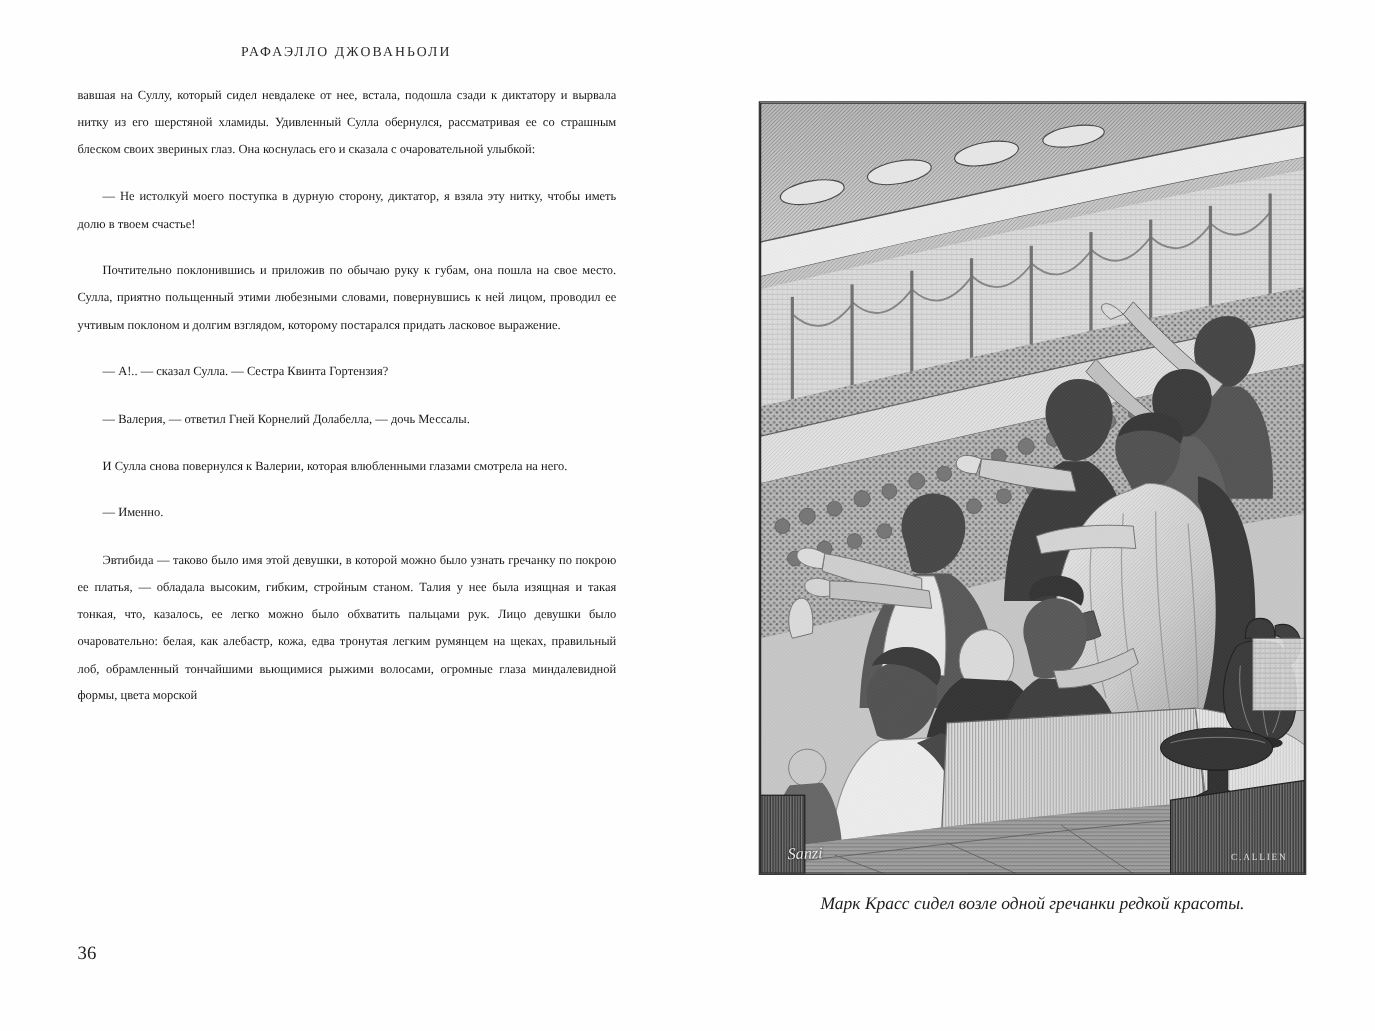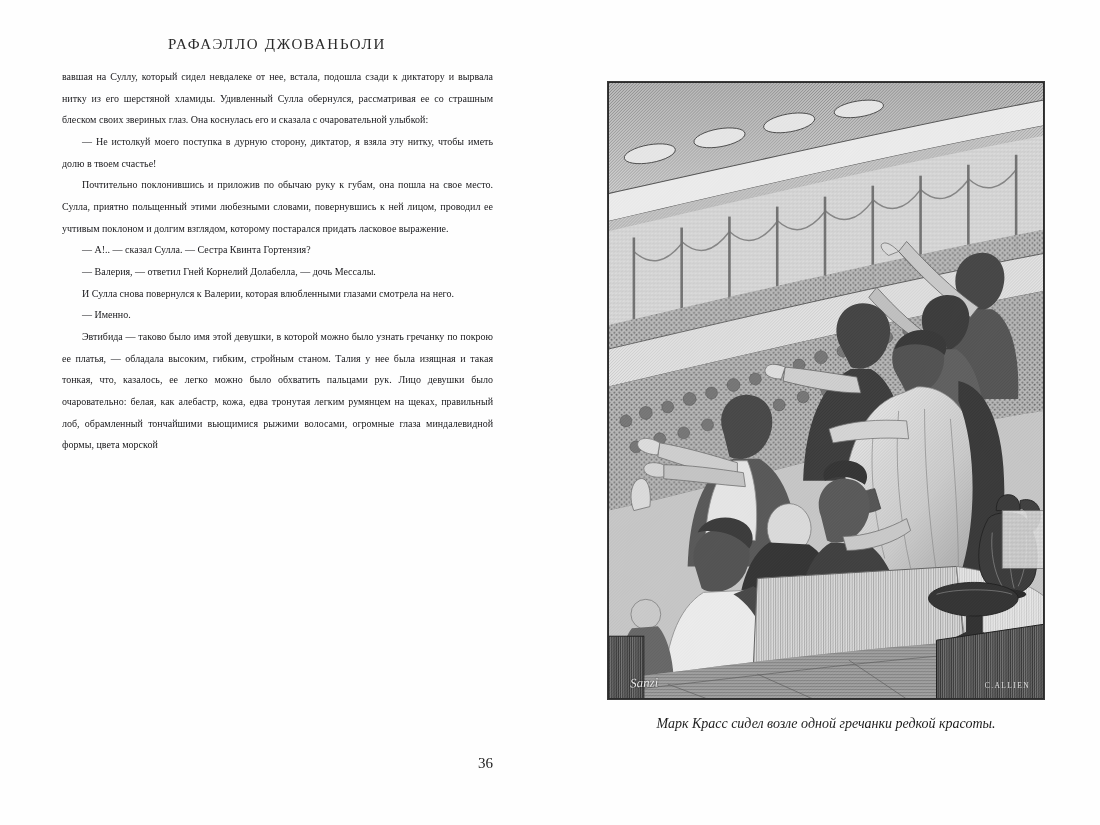--- a/index.html
+++ b/index.html
@@ -23,21 +23,21 @@
     background: #fefefe;
   }
 
   
   .running-head {
     position: absolute;
     left: 62px;
     top: 36px;
     width: 430px;
     text-align: center;
-    font-size: 15px;
+    font-size: 11px;
     letter-spacing: 1.7px;
     color: #2a2a2a;
     font-variant: small-caps;
     text-transform: uppercase;
     white-space: nowrap;
   }
 
   
   .text-column {
     position: absolute;
@@ -50,29 +50,30 @@
     text-justify: inter-word;
     color: #19191c;
     hyphens: manual;
   }
   .text-column p {
     margin: 0;
     text-indent: 0;
   }
   .text-column p.indent {
     text-indent: 20px;
+    margin-top: 16px;
   }
 
   
   .folio {
     position: absolute;
     left: 62px;
     top: 755px;
     width: 431px;
-    text-align: right;
+    text-align: left;
     font-size: 15px;
     color: #232323;
   }
 
   
   .plate {
     position: absolute;
     left: 607px;
     top: 81px;
     width: 438px;

